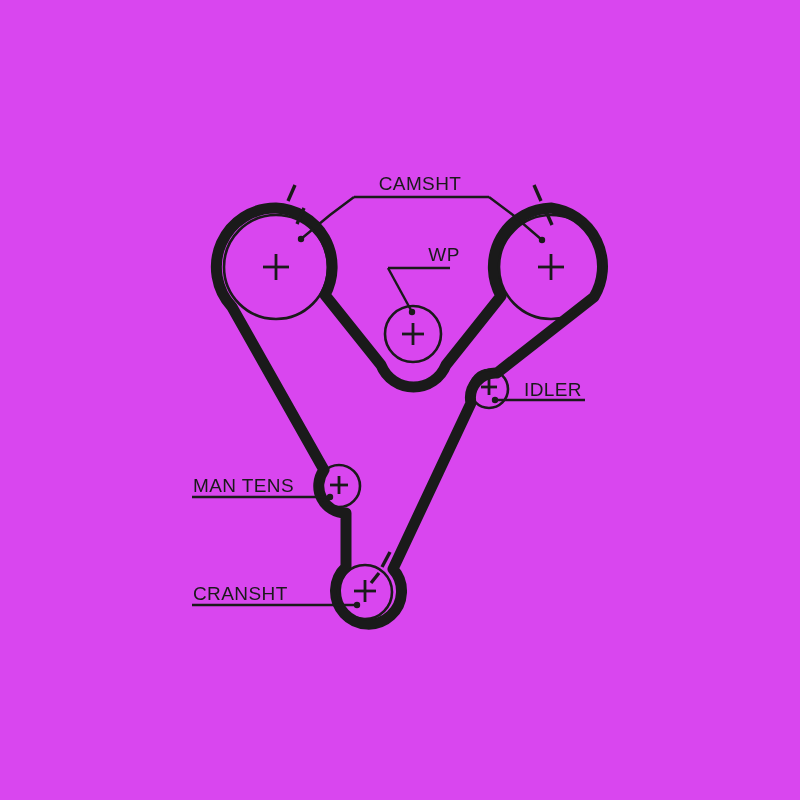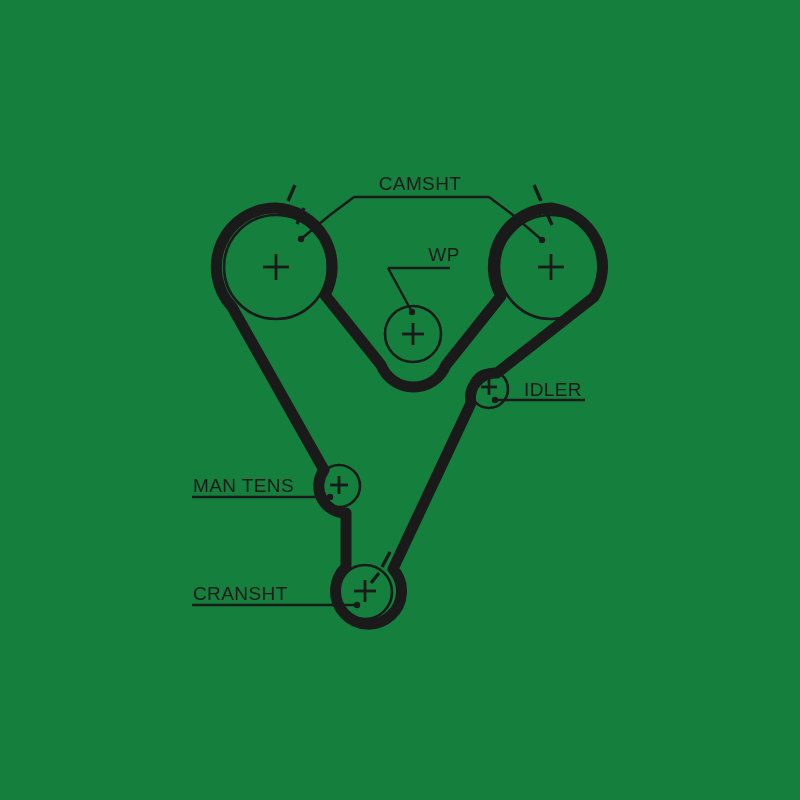--- a/index.html
+++ b/index.html
@@ -11,21 +11,21 @@
   body {
     width: 800px;
     height: 800px;
     font-family: "Liberation Sans", sans-serif;
     overflow: hidden;
   }
   #diagram-root {
     position: relative;
     width: 800px;
     height: 800px;
-    background: #15803d;
+    background: #d946ef;
     text-decoration: underline;
   }
   svg#belt-diagram {
     display: block;
     width: 800px;
     height: 800px;
   }
   .belt-path {
     fill: none;
     stroke: #1a1a1a;

